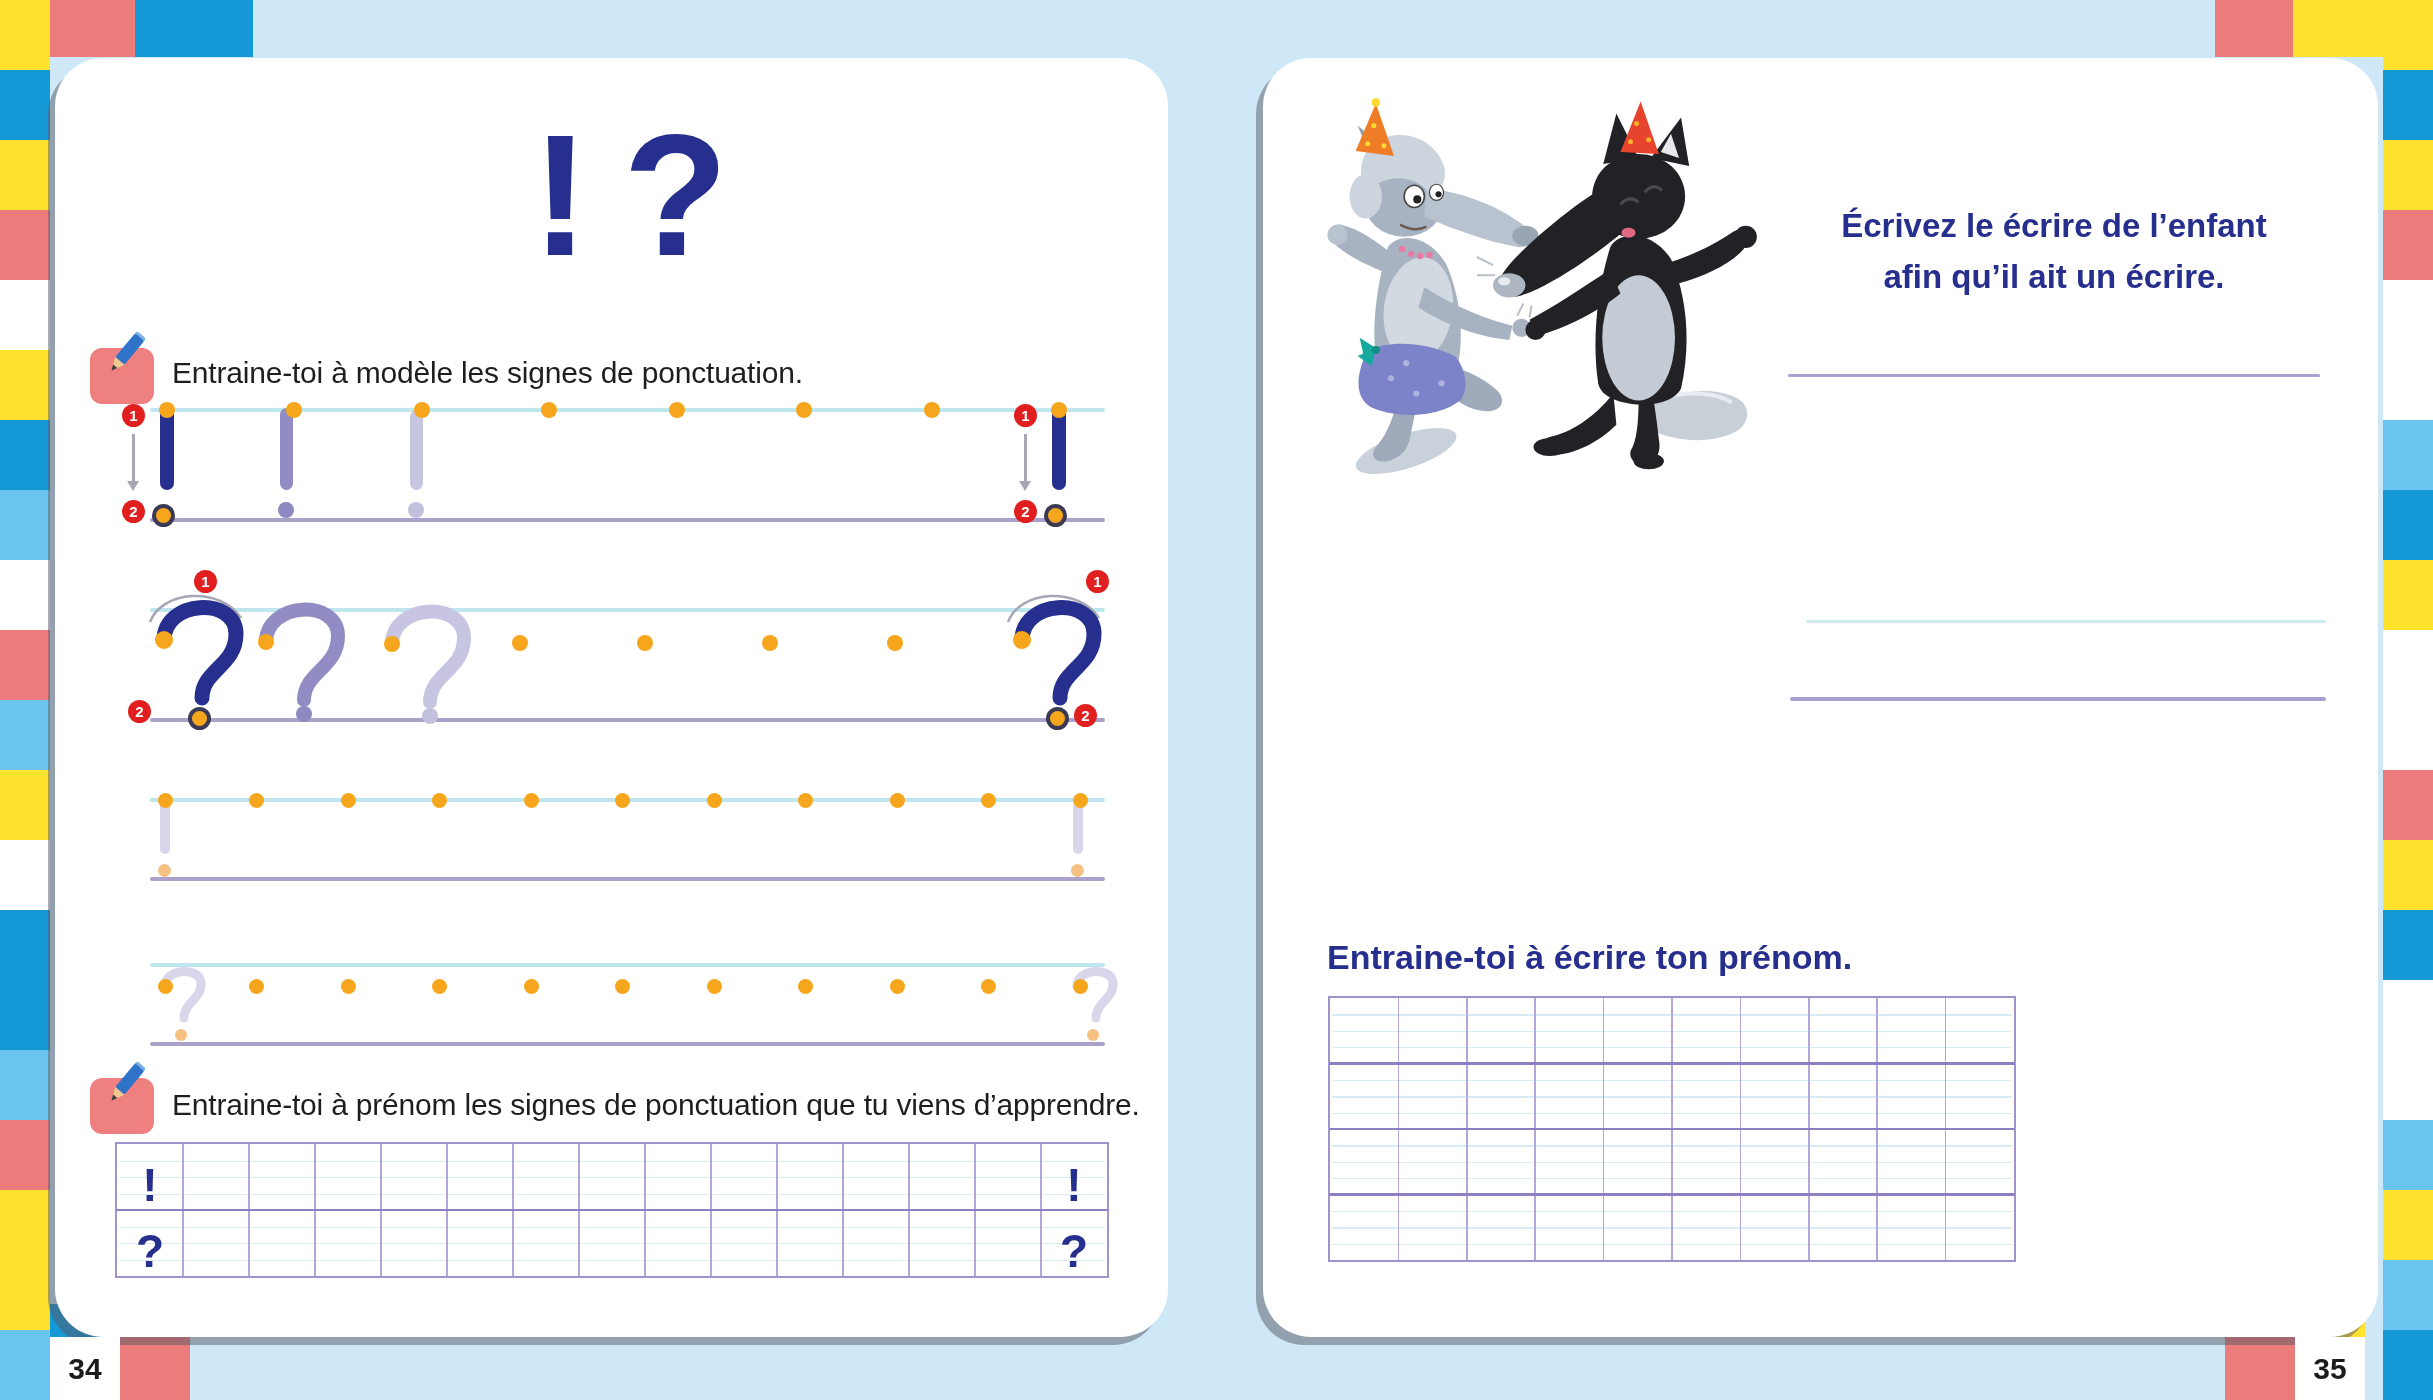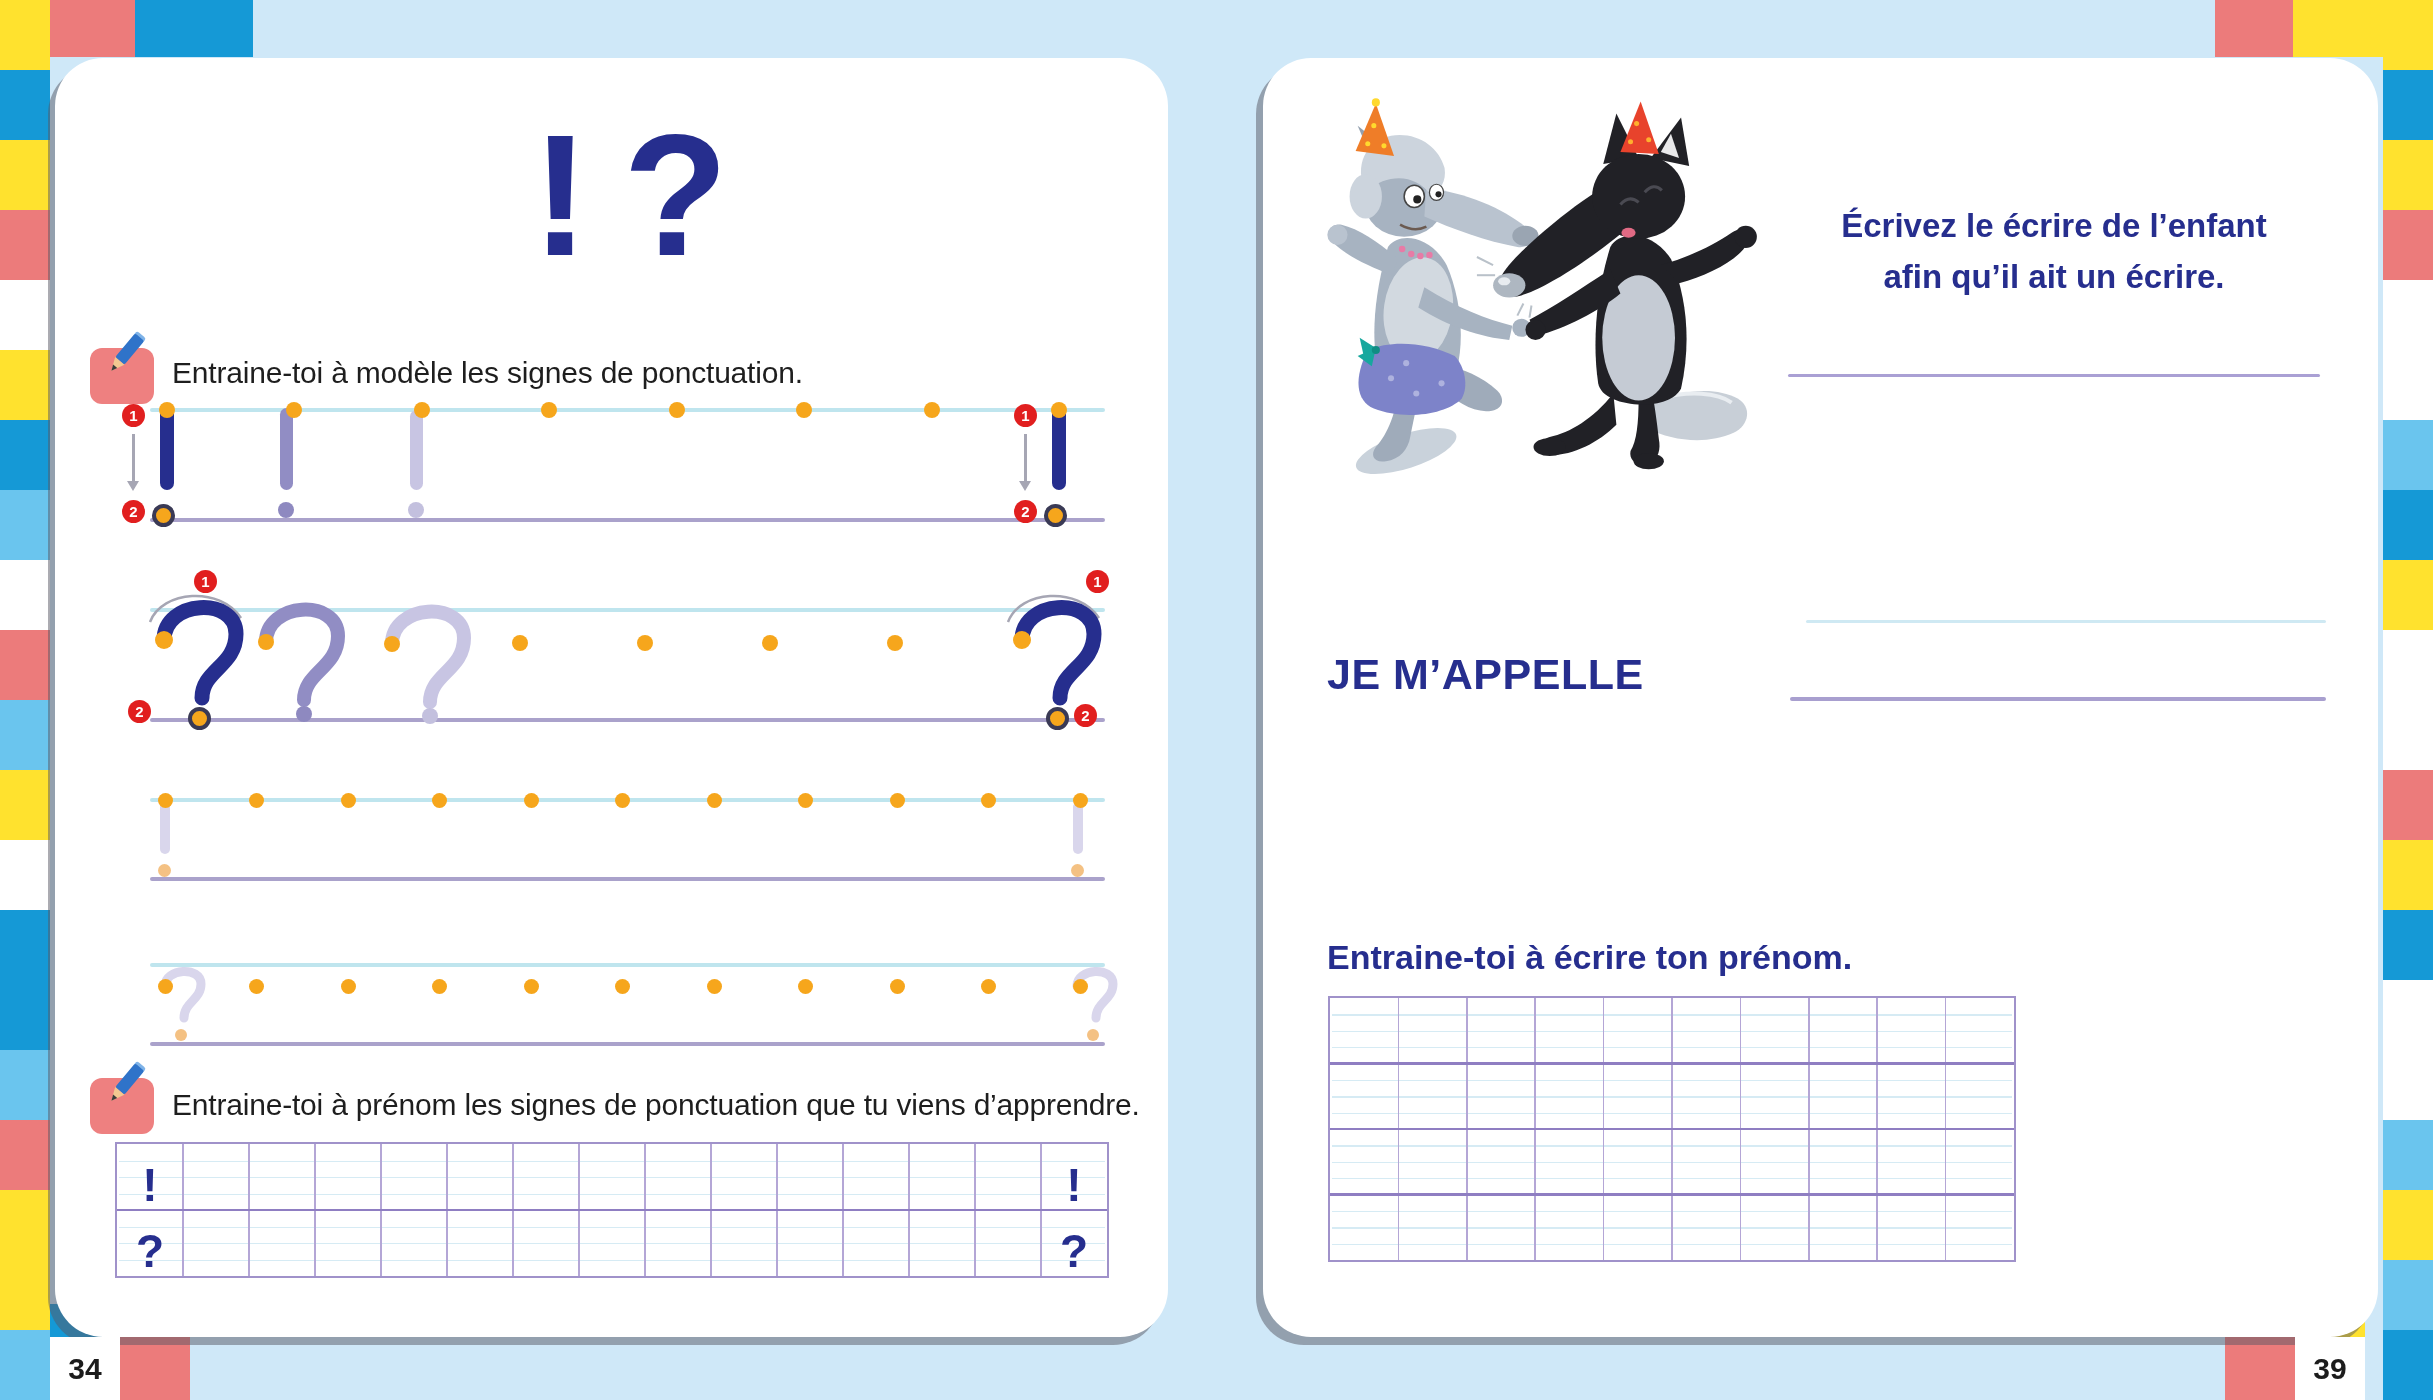--- a/index.html
+++ b/index.html
@@ -350,21 +350,20 @@
     </g>
   </svg>
 
   <div class="bnavy" style="left:1788px;top:200px;width:532px;text-align:center;font-size:33px;line-height:1.55;">
     <div>Écrivez le écrire de l’enfant</div>
     <div>afin qu’il ait un écrire.</div>
   </div>
   <div class="wline" style="left:1788px;top:374px;width:532px;height:3px;background:#aaa0d4;"></div>
 
   <div class="wline" style="left:1806px;top:620px;width:520px;height:3px;background:#cfe9f3;"></div>
-  <div class="bnavy" style="left:1327px;top:650px;font-size:43px;letter-spacing:0.5px;">JE M’APPELLE</div>
   <div class="wline" style="left:1790px;top:697px;width:536px;height:4px;background:#a89fcf;"></div>
 
   <div class="bnavy" style="left:1327px;top:938px;font-size:34px;">Entraine-toi à écrire ton prénom.</div>
   <div class="gridbox" id="gridRight" style="left: 1328px; top: 996px; width: 684px; height: 262px;">
       <div class="gl gb" style="left: 2px; top: 16.375px; width: 680px; height: 1.3px;"></div>
       <div class="gl gb" style="left: 2px; top: 32.75px; width: 680px; height: 1.3px;"></div>
       <div class="gl gb" style="left: 2px; top: 49.125px; width: 680px; height: 1.3px;"></div>
       <div class="gl gb" style="left: 2px; top: 81.875px; width: 680px; height: 1.3px;"></div>
       <div class="gl gb" style="left: 2px; top: 98.25px; width: 680px; height: 1.3px;"></div>
       <div class="gl gb" style="left: 2px; top: 114.625px; width: 680px; height: 1.3px;"></div>
@@ -385,21 +384,21 @@
       <div class="gl v" style="left: 614.8px; top: 0px; width: 1.6px; height: 262px;"></div>
       <div class="gl major" style="left: 0px; top: 64.3px; width: 684px; height: 2.4px;"></div>
       <div class="gl major" style="left: 0px; top: 129.8px; width: 684px; height: 2.4px;"></div>
       <div class="gl major" style="left: 0px; top: 195.3px; width: 684px; height: 2.4px;"></div>
     </div>
 
   <div class="numblock" style="left:50px;top:1337px;width:70px;height:63px;">
     <span>34</span>
   </div>
   <div class="numblock" style="left:2295px;top:1337px;width:70px;height:63px;">
-    <span>39</span>
+    <span>35</span>
   </div>
 
 <div class="block" style="left: 50px; top: 0px; width: 85px; height: 57px; background: rgb(236, 123, 123);"></div>
     <div class="block" style="left: 135px; top: 0px; width: 118px; height: 57px; background: rgb(21, 153, 214);"></div>
     <div class="block" style="left: 2215px; top: 0px; width: 78px; height: 57px; background: rgb(236, 123, 123);"></div>
     <div class="block" style="left: 2293px; top: 0px; width: 90px; height: 57px; background: rgb(255, 226, 46);"></div>
     <div class="block" style="left: 50px; top: 1304px; width: 70px; height: 33px; background: rgb(21, 153, 214);"></div>
     <div class="block" style="left: 120px; top: 1300px; width: 70px; height: 37px; background: rgb(255, 226, 46);"></div>
     <div class="block" style="left: 120px; top: 1337px; width: 70px; height: 63px; background: rgb(236, 123, 123);"></div>
     <div class="block" style="left: 2225px; top: 1310px; width: 70px; height: 27px; background: rgb(21, 153, 214);"></div>

